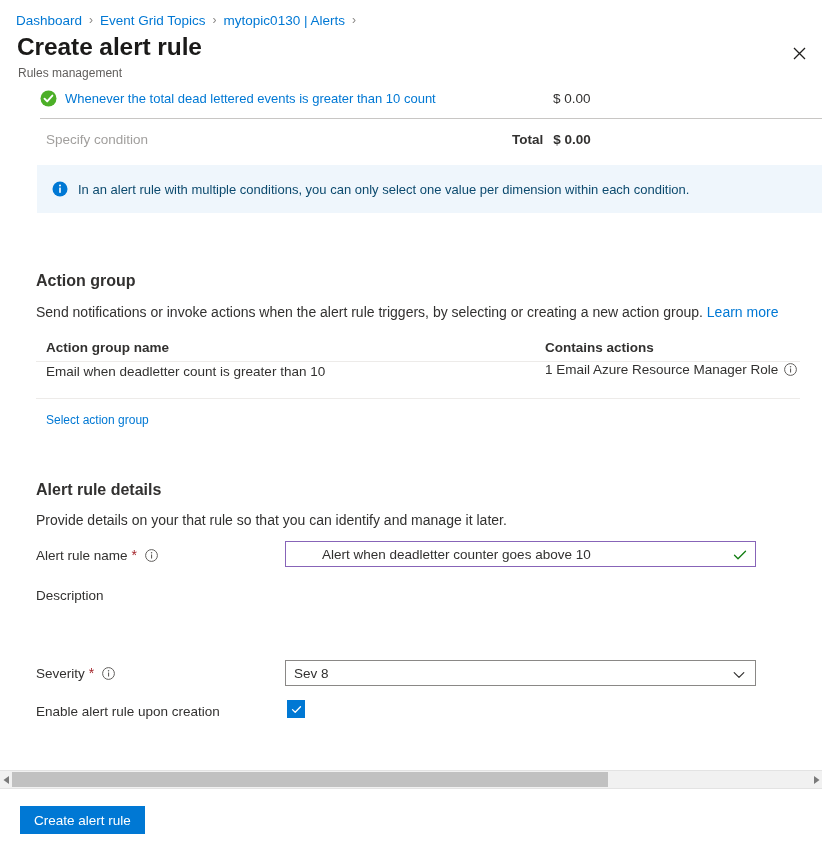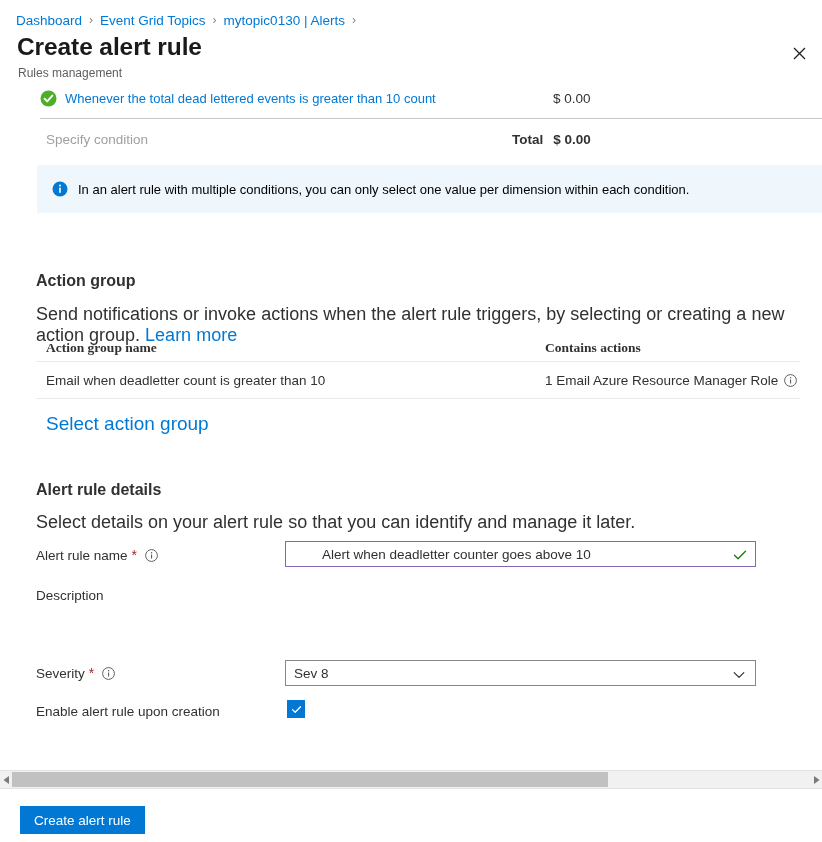--- a/index.html
+++ b/index.html
@@ -128,82 +128,81 @@
     align-items: center;
     padding-left: 15px;
   }
   .info-icon {
     width: 16px; height: 16px;
     flex: 0 0 16px;
     margin-right: 10px;
   }
   .info-text {
     font-size: 13px;
-    color: #000000;
+    color: #0c4a6e;
   }
 
   
   .section-title {
     position: absolute;
     font-size: 16px;
     font-weight: 600;
     color: #323130;
   }
   .section-desc {
     position: absolute;
-    font-size: 18px;
+    font-size: 14px;
     color: #323130;
   }
   .inline-link {
     color: #0078d4;
     cursor: pointer;
   }
 
   
   .ag-table {
     position: absolute;
     left: 36px; top: 333px;
     width: 764px;
   }
   .ag-head {
     display: flex;
     align-items: center;
     height: 29px;
     border-bottom: 1px solid #edebe9;
-    font-family: Liberation Serif, serif;
   }
   .ag-head .c1 { flex: 0 0 509px; padding-left: 10px; }
   .ag-head .c2 { flex: 1; }
   .ag-head span {
     font-size: 13.5px;
     font-weight: 600;
     color: #323130;
   }
   .ag-row {
     display: flex;
-    align-items: center;
+    align-items: flex-start;
     height: 37px;
     border-bottom: 1px solid #edebe9;
   }
   .ag-row .c1 { flex: 0 0 509px; padding-left: 10px; }
   .ag-row .c2 { flex: 1; display: flex; align-items: center; }
   .ag-row span {
     font-size: 13.5px;
     color: #323130;
   }
   .row-info-icon {
     width: 13px; height: 13px;
     margin-left: 6px;
     flex: 0 0 13px;
     cursor: pointer;
   }
   .select-ag-link {
     position: absolute;
     left: 46px; top: 413px;
-    font-size: 19px;
+    font-size: 12px;
     color: #0078d4;
     cursor: pointer;
   }
 
   
   .form-label {
     position: absolute;
     font-size: 13.5px;
     color: #323130;
     display: flex;
@@ -422,21 +421,21 @@
             <circle cx="6.55" cy="3.7" r="0.75" fill="#605e5c"></circle>
           </svg>
         </span>
       </div>
     </div>
   </div>
 
   <div class="select-ag-link">Select action group</div>
 
   <div class="section-title" style="left:36px; top:481px;">Alert rule details</div>
-  <div class="section-desc" style="left:36px; top:512px;">Select details on your alert rule so that you can identify and manage it later.</div>
+  <div class="section-desc" style="left:36px; top:512px;">Provide details on your that rule so that you can identify and manage it later.</div>
 
   <div class="form-label" style="left:36px; top:547px;">
     <span>Alert rule name</span>
     <span class="req-star">*</span>
     <span class="lbl-info-icon">
       <svg width="13" height="13" viewBox="0 0 13 13" aria-hidden="true">
         <circle cx="6.5" cy="6.5" r="5.9" fill="none" stroke="#605e5c" stroke-width="1"></circle>
         <rect x="6" y="5.5" width="1.1" height="4" fill="#605e5c"></rect>
         <circle cx="6.55" cy="3.7" r="0.75" fill="#605e5c"></circle>
       </svg>

